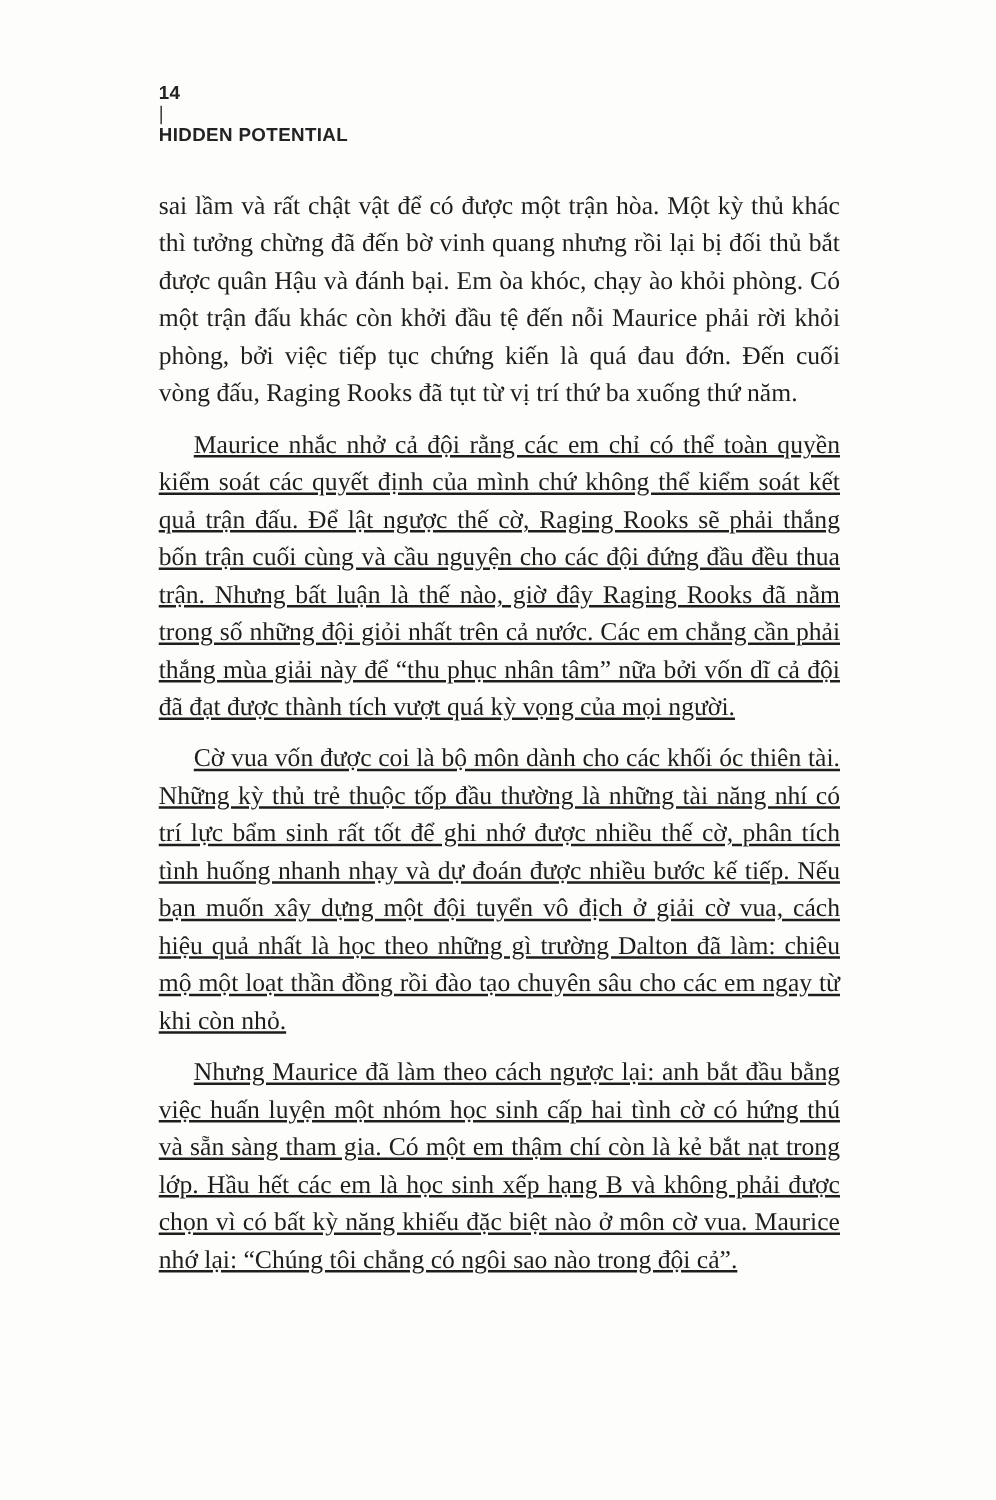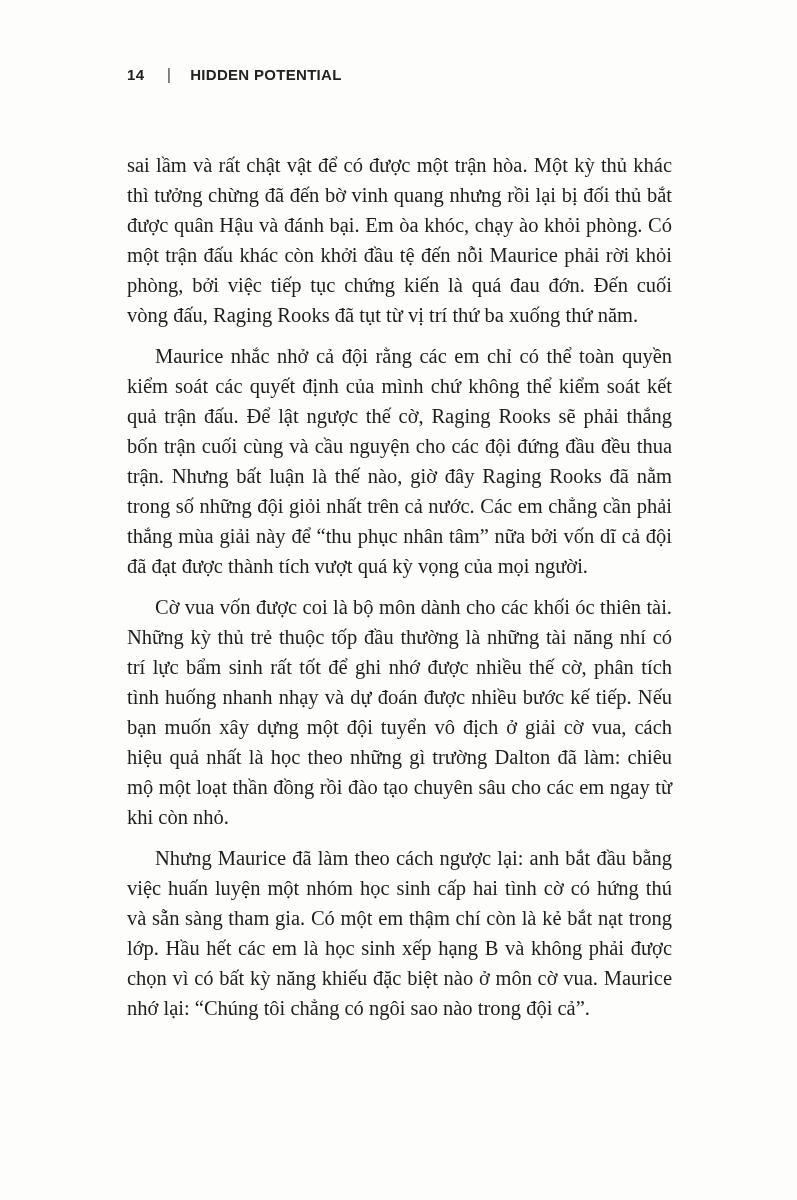--- a/index.html
+++ b/index.html
@@ -23,20 +23,21 @@
     position: absolute;
     top: 66px;
     left: 127px;
     display: flex;
     align-items: flex-start;
     font-family: "Liberation Sans", "DejaVu Sans", sans-serif;
     font-weight: 700;
     font-size: 15px;
     letter-spacing: 0.3px;
     color: #232323;
+    flex-direction: column;
   }
   .running-header .page-number {
     width: 40px;
   }
   .running-header .divider {
     font-weight: 400;
     color: #3a3a3a;
     margin-right: 19px;
     transform: scaleY(1.05);
   }
@@ -49,20 +50,21 @@
     font-size: 20.5px;
     line-height: 30px;
     color: #1f1e1d;
     text-align: justify;
   }
   .body-text p {
     margin: 0 12px 11px 0;
   }
   .body-text p.indent {
     text-indent: 28px;
+    text-decoration: underline;
   }
 </style>
 </head>
 <body>
 
 <div class="page">
 
   <div class="running-header">
     <span class="page-number">14</span>
     <span class="divider">|</span>

